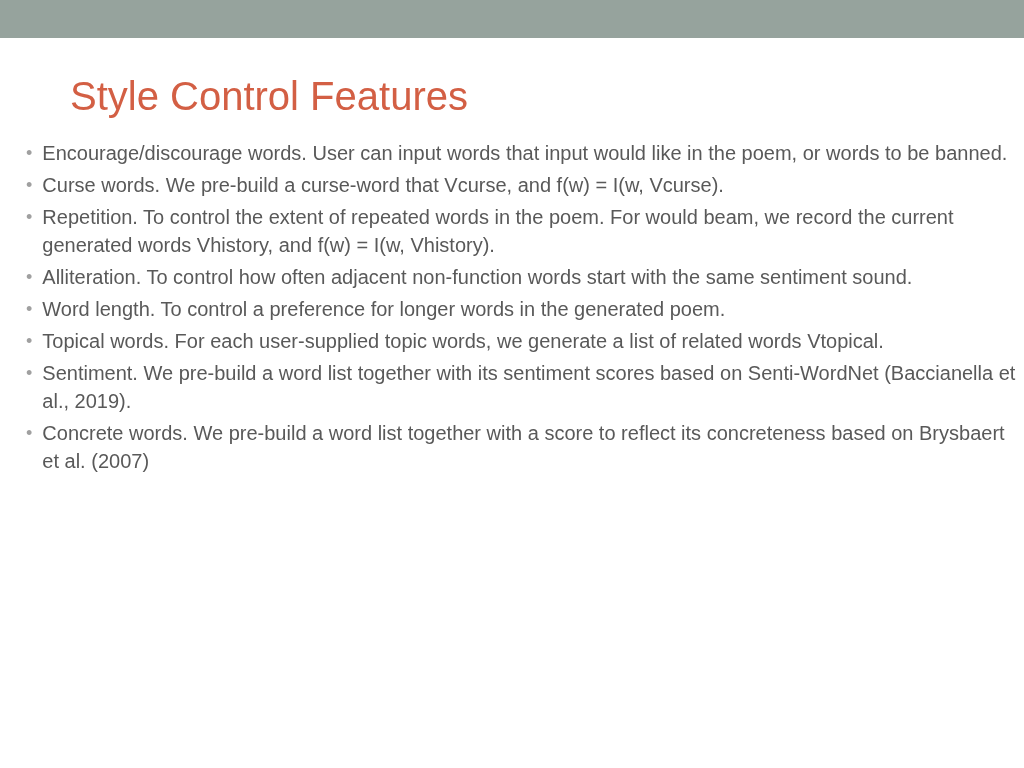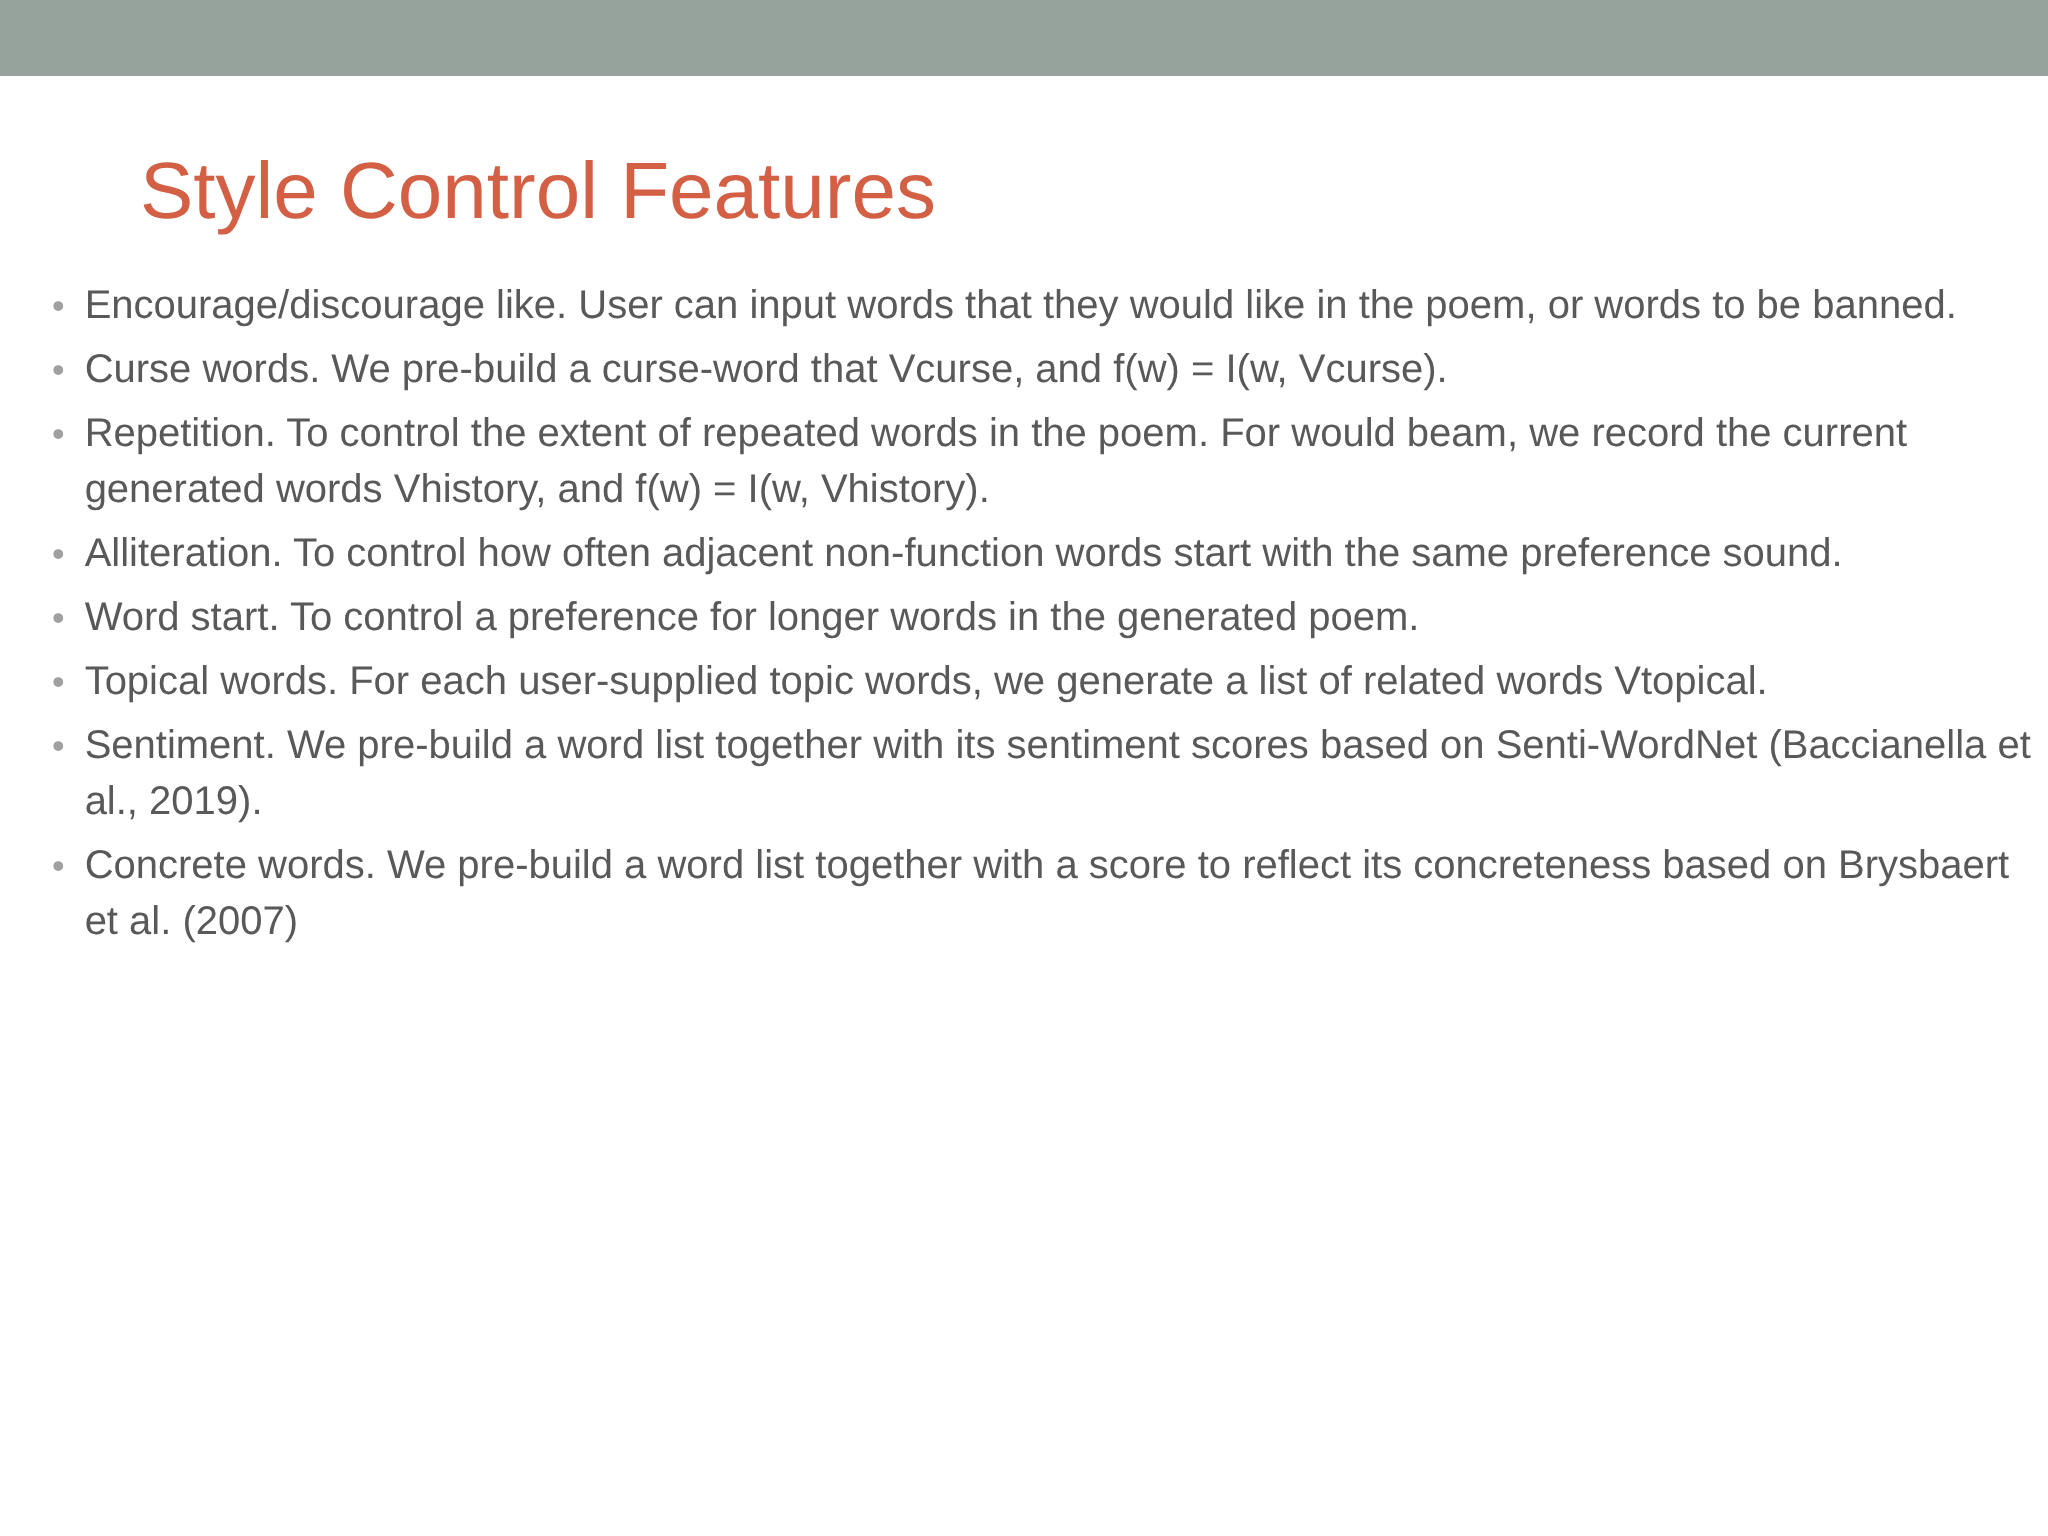--- a/index.html
+++ b/index.html
@@ -57,37 +57,37 @@
 </head>
 <body>
 
 <div class="top-bar"></div>
 
 <div class="content">
   <h1 class="title">Style Control Features</h1>
   <ul class="bullet-list">
     <li class="bullet-item">
       <span class="bullet-marker">•</span>
-      <span class="bullet-text">Encourage/discourage like. User can input words that they would like in the poem, or words to be banned.</span>
+      <span class="bullet-text">Encourage/discourage words. User can input words that input would like in the poem, or words to be banned.</span>
     </li>
     <li class="bullet-item">
       <span class="bullet-marker">•</span>
       <span class="bullet-text">Curse words. We pre-build a curse-word that Vcurse, and f(w) = I(w, Vcurse).</span>
     </li>
     <li class="bullet-item">
       <span class="bullet-marker">•</span>
       <span class="bullet-text">Repetition. To control the extent of repeated words in the poem. For would beam, we record the current generated words Vhistory, and f(w) = I(w, Vhistory).</span>
     </li>
     <li class="bullet-item">
       <span class="bullet-marker">•</span>
-      <span class="bullet-text">Alliteration. To control how often adjacent non-function words start with the same preference sound.</span>
+      <span class="bullet-text">Alliteration. To control how often adjacent non-function words start with the same sentiment sound.</span>
     </li>
     <li class="bullet-item">
       <span class="bullet-marker">•</span>
-      <span class="bullet-text">Word start. To control a preference for longer words in the generated poem.</span>
+      <span class="bullet-text">Word length. To control a preference for longer words in the generated poem.</span>
     </li>
     <li class="bullet-item">
       <span class="bullet-marker">•</span>
       <span class="bullet-text">Topical words. For each user-supplied topic words, we generate a list of related words Vtopical.</span>
     </li>
     <li class="bullet-item">
       <span class="bullet-marker">•</span>
       <span class="bullet-text">Sentiment. We pre-build a word list together with its sentiment scores based on Senti-WordNet (Baccianella et al., 2019).</span>
     </li>
     <li class="bullet-item">

